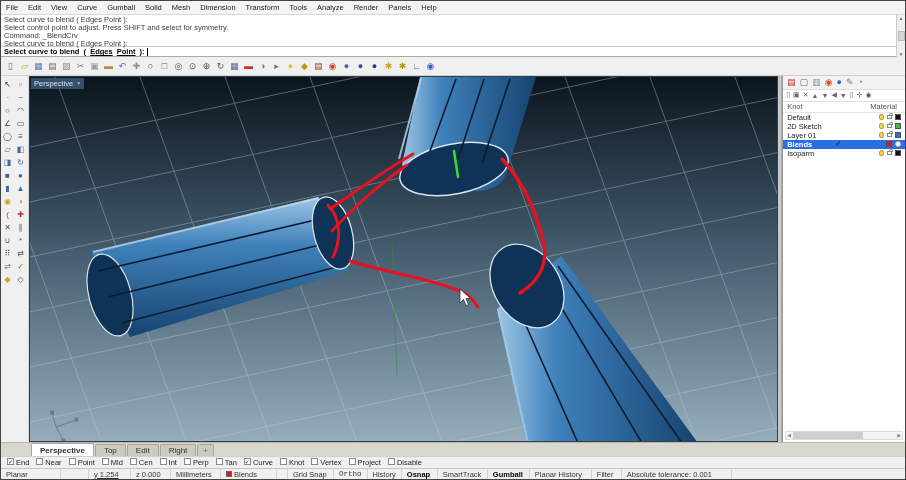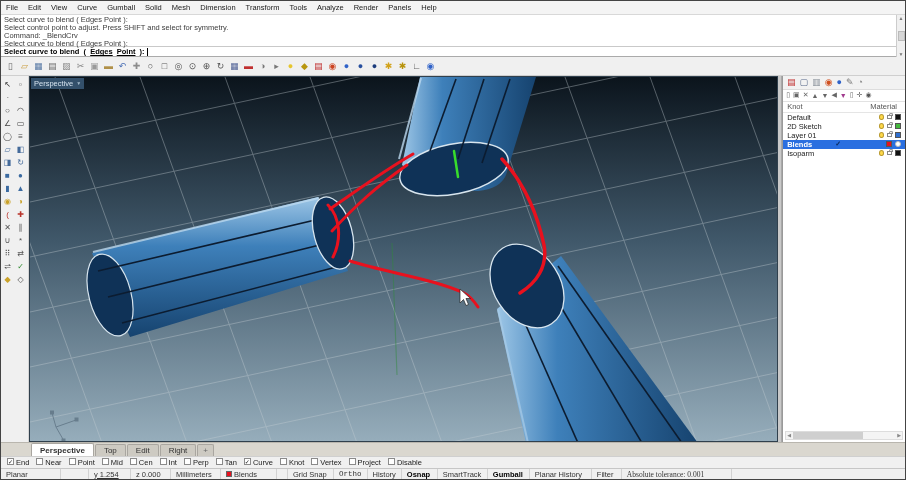--- a/index.html
+++ b/index.html
@@ -564,21 +564,21 @@
       <div class="sseg" style="min-width: 62px;">
 
         <span>Planar History</span>
       </div>
 
       <div class="sseg" style="min-width: 30px;">
 
         <span>Filter</span>
       </div>
 
-      <div class="sseg" style="min-width: 110px; font-family: Liberation Serif, serif;">
+      <div class="sseg" style="min-width: 110px;">
 
         <span>Absolute tolerance: 0.001</span>
       </div>
 
       <div class="sseg grow">
 
         <span></span>
       </div>
     </div>
 

